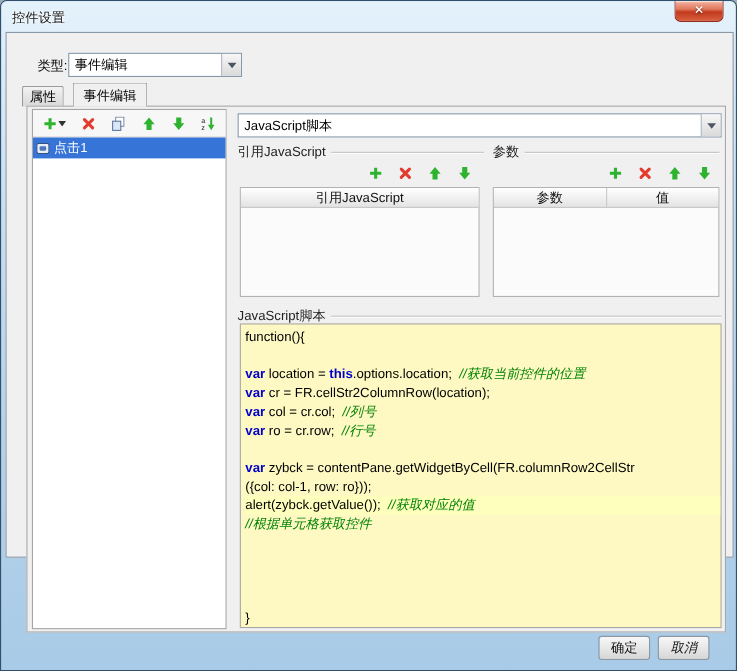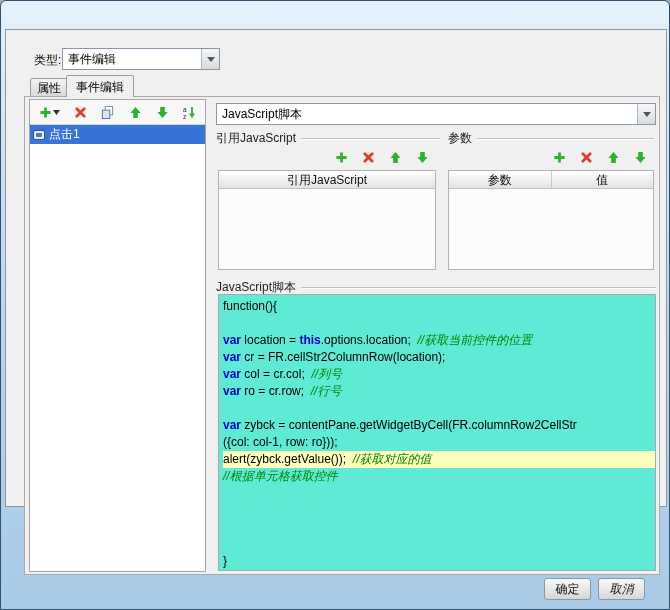--- a/index.html
+++ b/index.html
@@ -23,21 +23,21 @@
 
   .combo{position:absolute;height:22px;background:#fff;border:1px solid #8698ac;display:flex;align-items:stretch;cursor:pointer;}
   .type-combo{left:56px;top:18px;width:158px;}
   .script-combo{left:210px;top:73px;width:440px;}
   .combo-text{flex:1;padding-left:5px;font-size:12px;display:flex;align-items:center;overflow:hidden;white-space:nowrap;}
   .combo-btn{width:18px;border-left:1px solid #aab6c3;background:linear-gradient(#f7f7f7,#dadada);
     display:flex;align-items:center;justify-content:center;}
   .tri{width:0;height:0;border:4px solid transparent;border-top:5px solid #4c5560;margin-top:5px;}
 
   .tab{position:absolute;font-size:12px;text-align:center;border:1px solid #9b9b9b;border-bottom:none;border-radius:2px 2px 0 0;cursor:pointer;}
-  .tab-inactive{left:24px;top:48px;width:38px;height:19px;line-height:19px;background:linear-gradient(#f3f3f3,#d8d8d8);}
+  .tab-inactive{left:14px;top:48px;width:38px;height:19px;line-height:19px;background:linear-gradient(#f3f3f3,#d8d8d8);}
   .tab-active{left:60px;top:45px;width:68px;height:22px;line-height:22px;background:#f0f0f0;z-index:3;}
   .tab-page{position:absolute;left:18px;top:66px;width:636px;height:479px;border:1px solid #a9a9a9;background:#f0f0f0;}
 
   .left-panel{position:absolute;left:23px;top:69px;width:177px;height:473px;background:#fff;border:1px solid #a5a5a5;z-index:2;}
   .lp-toolbar{height:25px;display:flex;align-items:center;justify-content:space-around;background:#f7f7f7;border-bottom:1px solid #d5d5d5;padding:0 2px;}
   .tbtn{display:flex;align-items:center;gap:1px;cursor:pointer;padding:1px;}
   .ic-green{color:var(--icon-green,#2db32d);display:flex;}
   .ic-red{color:var(--icon-red,#e33b2e);display:flex;}
   .ic-plain{display:flex;}
   .list-item{height:19px;display:flex;align-items:center;gap:4px;padding:4px 3px;font-size:12px;cursor:pointer;}
@@ -54,38 +54,44 @@
   .mt-param{left:442px;top:119px;width:200px;}
 
   .table{position:absolute;border:1px solid #b2b2b2;background:#fbfbfb;z-index:2;}
   .tbl-ref{left:212px;top:140px;width:218px;height:100px;}
   .tbl-param{left:442px;top:140px;width:206px;height:100px;}
   .th-row{display:flex;height:18px;background:linear-gradient(#ffffff,#e3e3e3);border-bottom:1px solid #c2c2c2;}
   .th{flex:1;text-align:center;font-size:12px;line-height:18px;border-right:1px solid #c9c9c9;color:#111;}
   .th:last-child{border-right:none;}
   .tbody{height:80px;}
 
-  .code-editor{position:absolute;left:212px;top:264px;width:438px;height:277px;background:#5eead4;border:1px solid #a8a8a8;
+  .code-editor{position:absolute;left:212px;top:264px;width:438px;height:277px;background:#fef9c3;border:1px solid #a8a8a8;
     font-family:"DejaVu Sans Mono","Liberation Mono",monospace;font-size:12px;line-height:17px;padding:3px 0 3px 4px;
     overflow:hidden;cursor:text;z-index:2;}
   .code-line{white-space:pre;min-height:17px;}
   .code-line.hl{background:var(--highlight-line,#ffffbd);}
   .tk-k{color:var(--keyword,#0000cc);font-weight:bold;}
   .tk-c{color:var(--comment,#008200);font-style:italic;}
   .tk-p{color:#000;}
 
   .btn{position:absolute;width:47px;height:22px;font-size:12px;color:#111;border:1px solid #8b97a4;border-radius:3px;
     background:linear-gradient(#f8f8f8,#e6e6e6 55%,#d6d6d6);cursor:pointer;}
   .btn-ok{left:538px;top:548px;}
   .btn-cancel{left:592px;top:548px;font-style:italic;}
 </style>
 </head>
 <body>
 
 <div class="window">
+  <div class="titlebar">
+    <span class="title">控件设置</span>
+    <div class="close-btn">
+      <span class="close-x">✕</span>
+    </div>
+  </div>
 
   <div class="client">
 
     <span class="lbl type-label">类型:</span>
     <div class="combo type-combo">
       <span class="combo-text">事件编辑</span>
       <span class="combo-btn">
         <span class="tri"></span>
       </span>
     </div>

